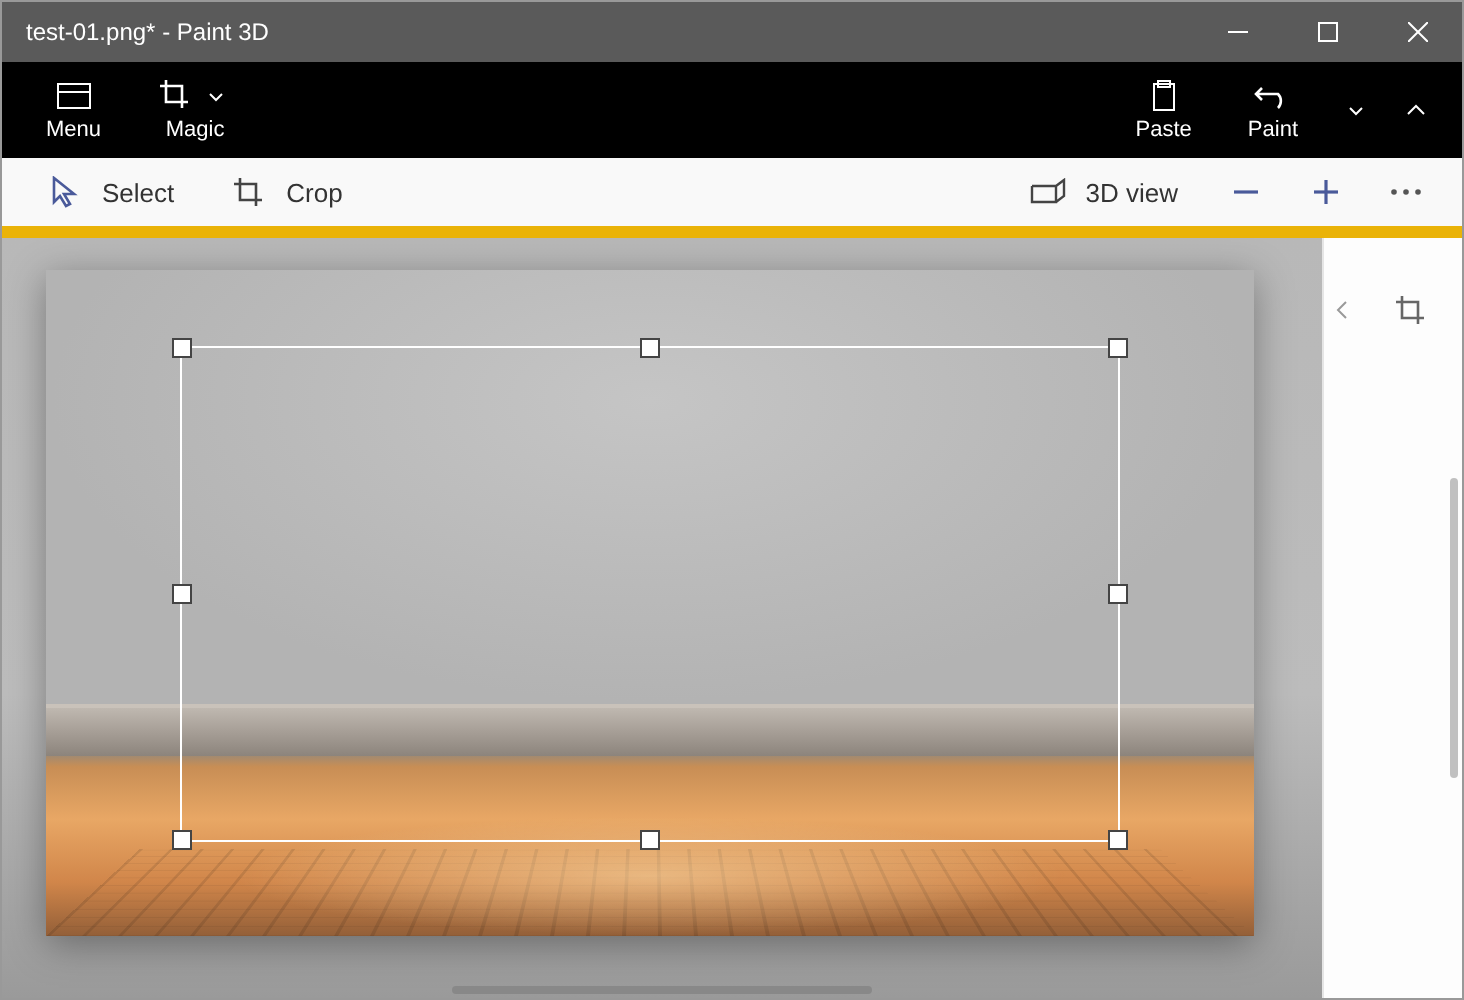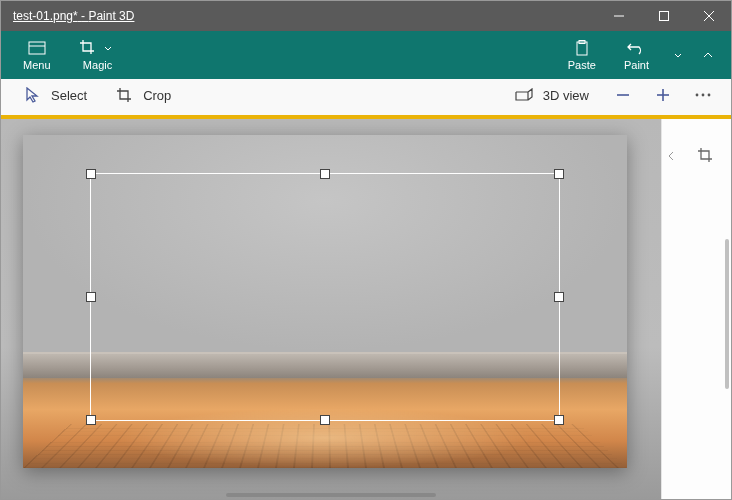--- a/index.html
+++ b/index.html
@@ -1,31 +1,31 @@
 <!DOCTYPE html>
 <html><head>
 <meta charset="utf-8">
 <style>
   * { box-sizing: border-box; margin: 0; padding: 0; font-family: "Segoe UI", sans-serif; }
   body { width: 732px; height: 500px; overflow: hidden; background: #fff; border: 1px solid #999; }
   
-  .titlebar { height: 30px; background: #5a5a5a; display: flex; align-items: center; color: #fff; font-size: 12px; text-decoration: underline; }
+  .titlebar { height: 30px; background: #5a5a5a; display: flex; align-items: center; color: #fff; font-size: 12px; }
   .titlebar .title { flex: 1; padding-left: 12px; }
   .winbtn { width: 45px; height: 30px; display: flex; align-items: center; justify-content: center; color: #fff; }
   .winbtn svg { stroke: #fff; fill: none; }
   
-  .ribbon { height: 48px; background: #0f766e; display: flex; align-items: center; padding: 0 8px; }
+  .ribbon { height: 48px; background: #000000; display: flex; align-items: center; padding: 0 8px; }
   .ribbon-spacer { flex: 1; }
   .rbtn { display: flex; flex-direction: column; align-items: center; justify-content: center; color: #fff; font-size: 11px; padding: 0 14px; height: 48px; gap: 2px; }
   .rbtn .ic { height: 18px; display:flex; align-items:center; justify-content:center; }
   .crop-group { display:flex; align-items:center; gap:4px; }
   .chev { width: 18px; display:flex; justify-content:center; color:#fff; }
   .ribbon-right-ctrl { width: 30px; height: 48px; display:flex; align-items:center; justify-content:center; color:#fff; }
   
-  .toolbar { height: 40px; background: #f9f9f9; border-bottom: 4px solid #eab308; display: flex; align-items: flex-end; padding: 0 8px; font-size: 13px; color: #333; }
+  .toolbar { height: 40px; background: #f9f9f9; border-bottom: 6px solid #eab308; display: flex; align-items: center; padding: 0 8px; font-size: 13px; color: #333; }
   .tbtn { display: flex; align-items: center; gap: 10px; padding: 0 14px; height: 40px; }
   .tbtn .tic { width: 18px; display:flex; justify-content:center; }
   .toolbar-spacer { flex: 1; }
   .iconbtn { width: 40px; height: 40px; display:flex; align-items:center; justify-content:center; }
   
   .workarea { display: flex; height: calc(500px - 30px - 48px - 40px - 2px); }
   .canvas-zone { flex: 1; position: relative; background: linear-gradient(180deg, #b8b8b8 0%, #bcbcbc 60%, #9a9a9a 100%); overflow:hidden; }
   .right-panel { width: 70px; background: #fdfdfd; border-left: 1px solid #e5e5e5; position: relative; }
   .right-panel .collapse { position:absolute; top: 28px; left: 6px; color:#888; }
   .right-panel .cropic { position:absolute; top: 28px; right: 18px; color:#555; }

